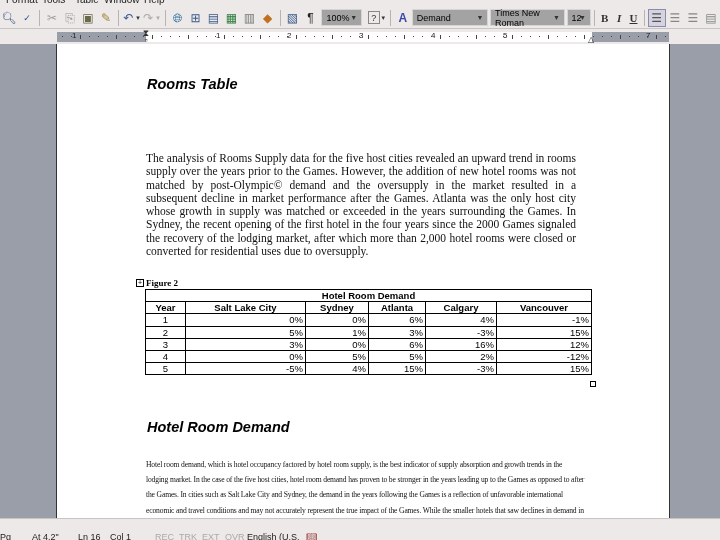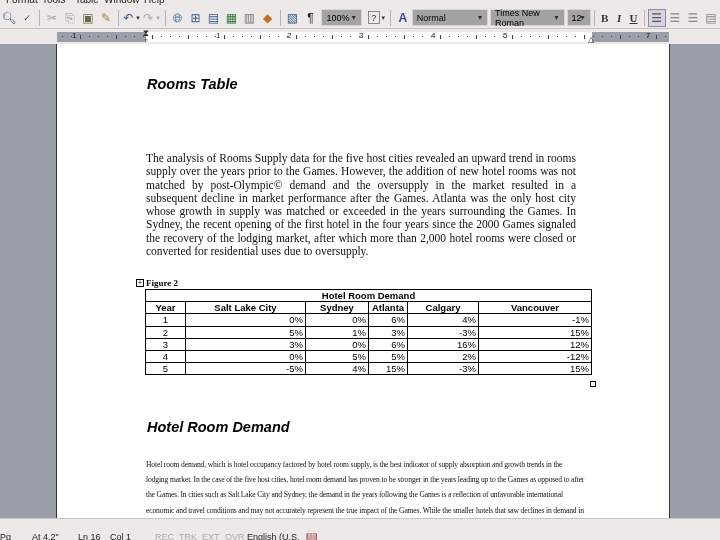--- a/index.html
+++ b/index.html
@@ -76,21 +76,21 @@
   <div class="tb-btn" style="color:#222;">¶</div>
   <div class="combo" style="width:44px;margin-left:2px;">
     <span>100%</span>
     <span class="arrow">▼</span>
   </div>
   <div class="tb-btn" style="margin-left:6px;border:1px solid #888;width:13px;height:13px;font-size:9px;color:#333;">?</div>
   <div class="tb-drop">▾</div>
   <div class="tb-sep"></div>
   <div class="tb-btn" style="color:#3a4aa8;font-weight:bold;">A</div>
   <div class="combo" style="width:84px;">
-    <span>Normal</span>
+    <span>Demand</span>
     <span class="arrow">▼</span>
   </div>
   <div class="combo" style="width:82px;margin-left:2px;">
     <span>Times New Roman</span>
     <span class="arrow">▼</span>
   </div>
   <div class="combo" style="width:26px;margin-left:2px;text-align:right;">
     <span>12</span>
     <span class="arrow">▼</span>
   </div>
@@ -200,21 +200,21 @@
 
   <table class="demand">
     <tbody>
         <tr>
       <th colspan="6">Hotel Room Demand</th>
     </tr>
     <tr>
       <th style="width:40px;">Year</th>
       <th style="width:120px;">Salt Lake City</th>
       <th style="width:63px;margin-top:15px;">Sydney</th>
-      <th style="width:39px;margin-top:20px;">Atlanta</th>
+      <th style="width:57px;margin-top:20px;">Atlanta</th>
       <th style="width:71px;">Calgary</th>
       <th>Vancouver</th>
     </tr>
     </tbody>
       <tbody id="table-body">
         <tr>
           <td class="year">1</td>
           <td>0%</td>
           <td>0%</td>
           <td>6%</td>

